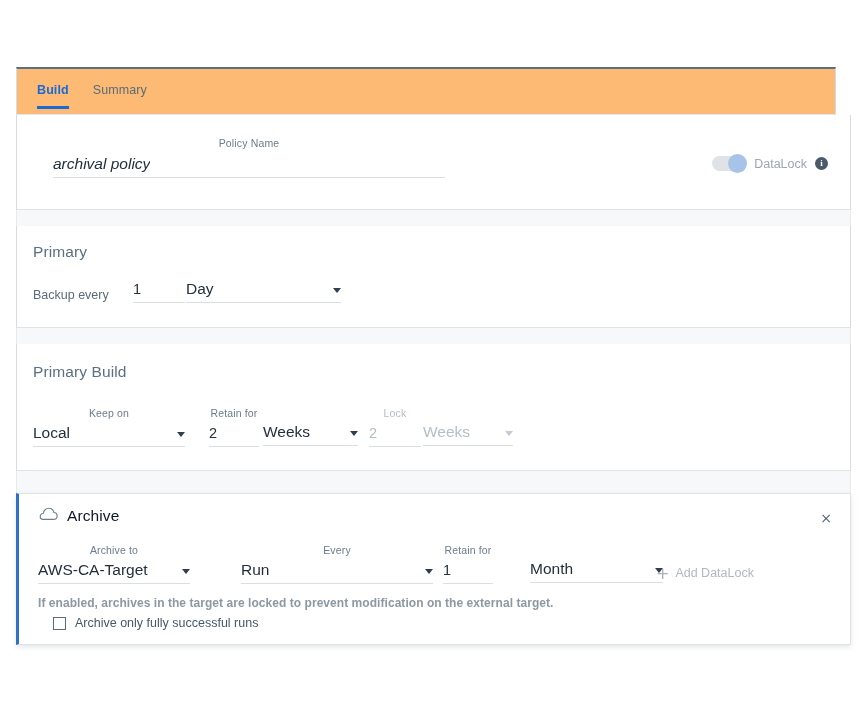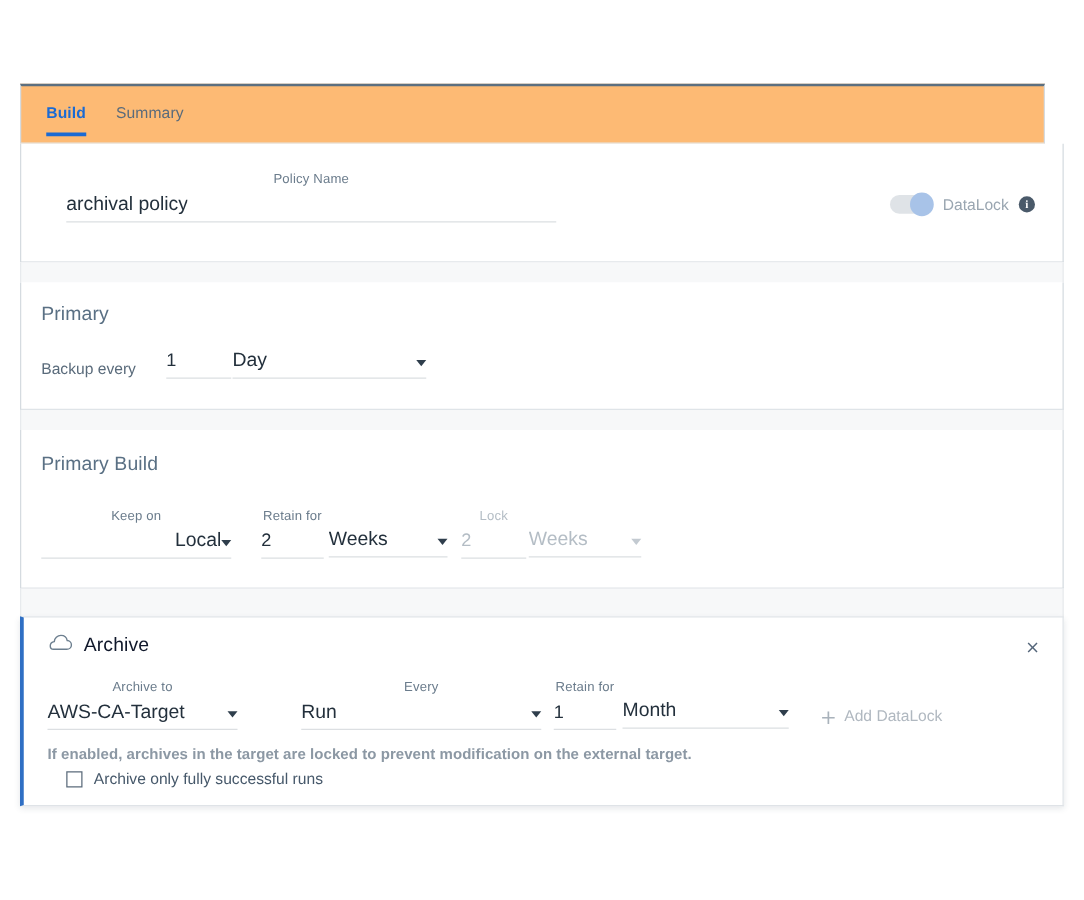--- a/index.html
+++ b/index.html
@@ -287,21 +287,21 @@
     <div class="tabs">
       <div class="tab active">Build</div>
       <div class="tab">Summary</div>
     </div>
   </div>
 
   <div class="panel panel-policy">
 
     <div class="field" style="left:36px; top:22px; width:392px;">
       <div class="field-label">Policy Name</div>
-      <div class="field-control" style="width:392px; height:26px;">
+      <div class="field-control" style="width:392px; height:26px;font-style:italic;">
         <div class="field-value big">archival policy</div>
       </div>
     </div>
 
     <div class="datalock" style="right:22px; top:41px;">
       <div class="switch">
         <div class="knob"></div>
       </div>
       <div class="datalock-text">DataLock</div>
       <div class="info-icon">i</div>
@@ -333,21 +333,21 @@
   </div>
 
   <div class="gutter gutter-2"></div>
 
   <div class="panel panel-primary">
 
     <div class="section-title" style="left:16px; top:19px;">Primary Build</div>
 
     <div class="field" style="left:16px; top:63px; width:152px;">
       <div class="field-label">Keep on</div>
-      <div class="field-control" style="width:152px; height:25px;justify-content:flex-end;">
+      <div class="field-control" style="width:152px; height:25px;">
         <div class="field-value big">Local</div>
         <div class="caret"></div>
       </div>
     </div>
 
     <div class="field" style="left:192px; top:63px; width:50px;">
       <div class="field-label">Retain for</div>
       <div class="field-control" style="width:50px; height:25px;">
         <div class="field-value">2</div>
       </div>
@@ -408,21 +408,21 @@
     </div>
 
     <div class="field" style="left:424px; top:50px; width:50px;">
       <div class="field-label">Retain for</div>
       <div class="field-control" style="width:50px; height:25px;">
         <div class="field-value">1</div>
       </div>
     </div>
 
     <div class="field" style="left:479px; top:50px; width:133px;">
-      <div class="field-control" style="width:133px; height:25px; margin-top:14px;">
+      <div class="field-control" style="width:133px; height:25px; margin-top:14px;margin-left:32px;">
         <div class="field-value big">Month</div>
         <div class="caret"></div>
       </div>
     </div>
 
     <div class="add-datalock" style="left:637px; top:72px;">
       <span class="plus">+</span>
       <span>Add DataLock</span>
     </div>
 

